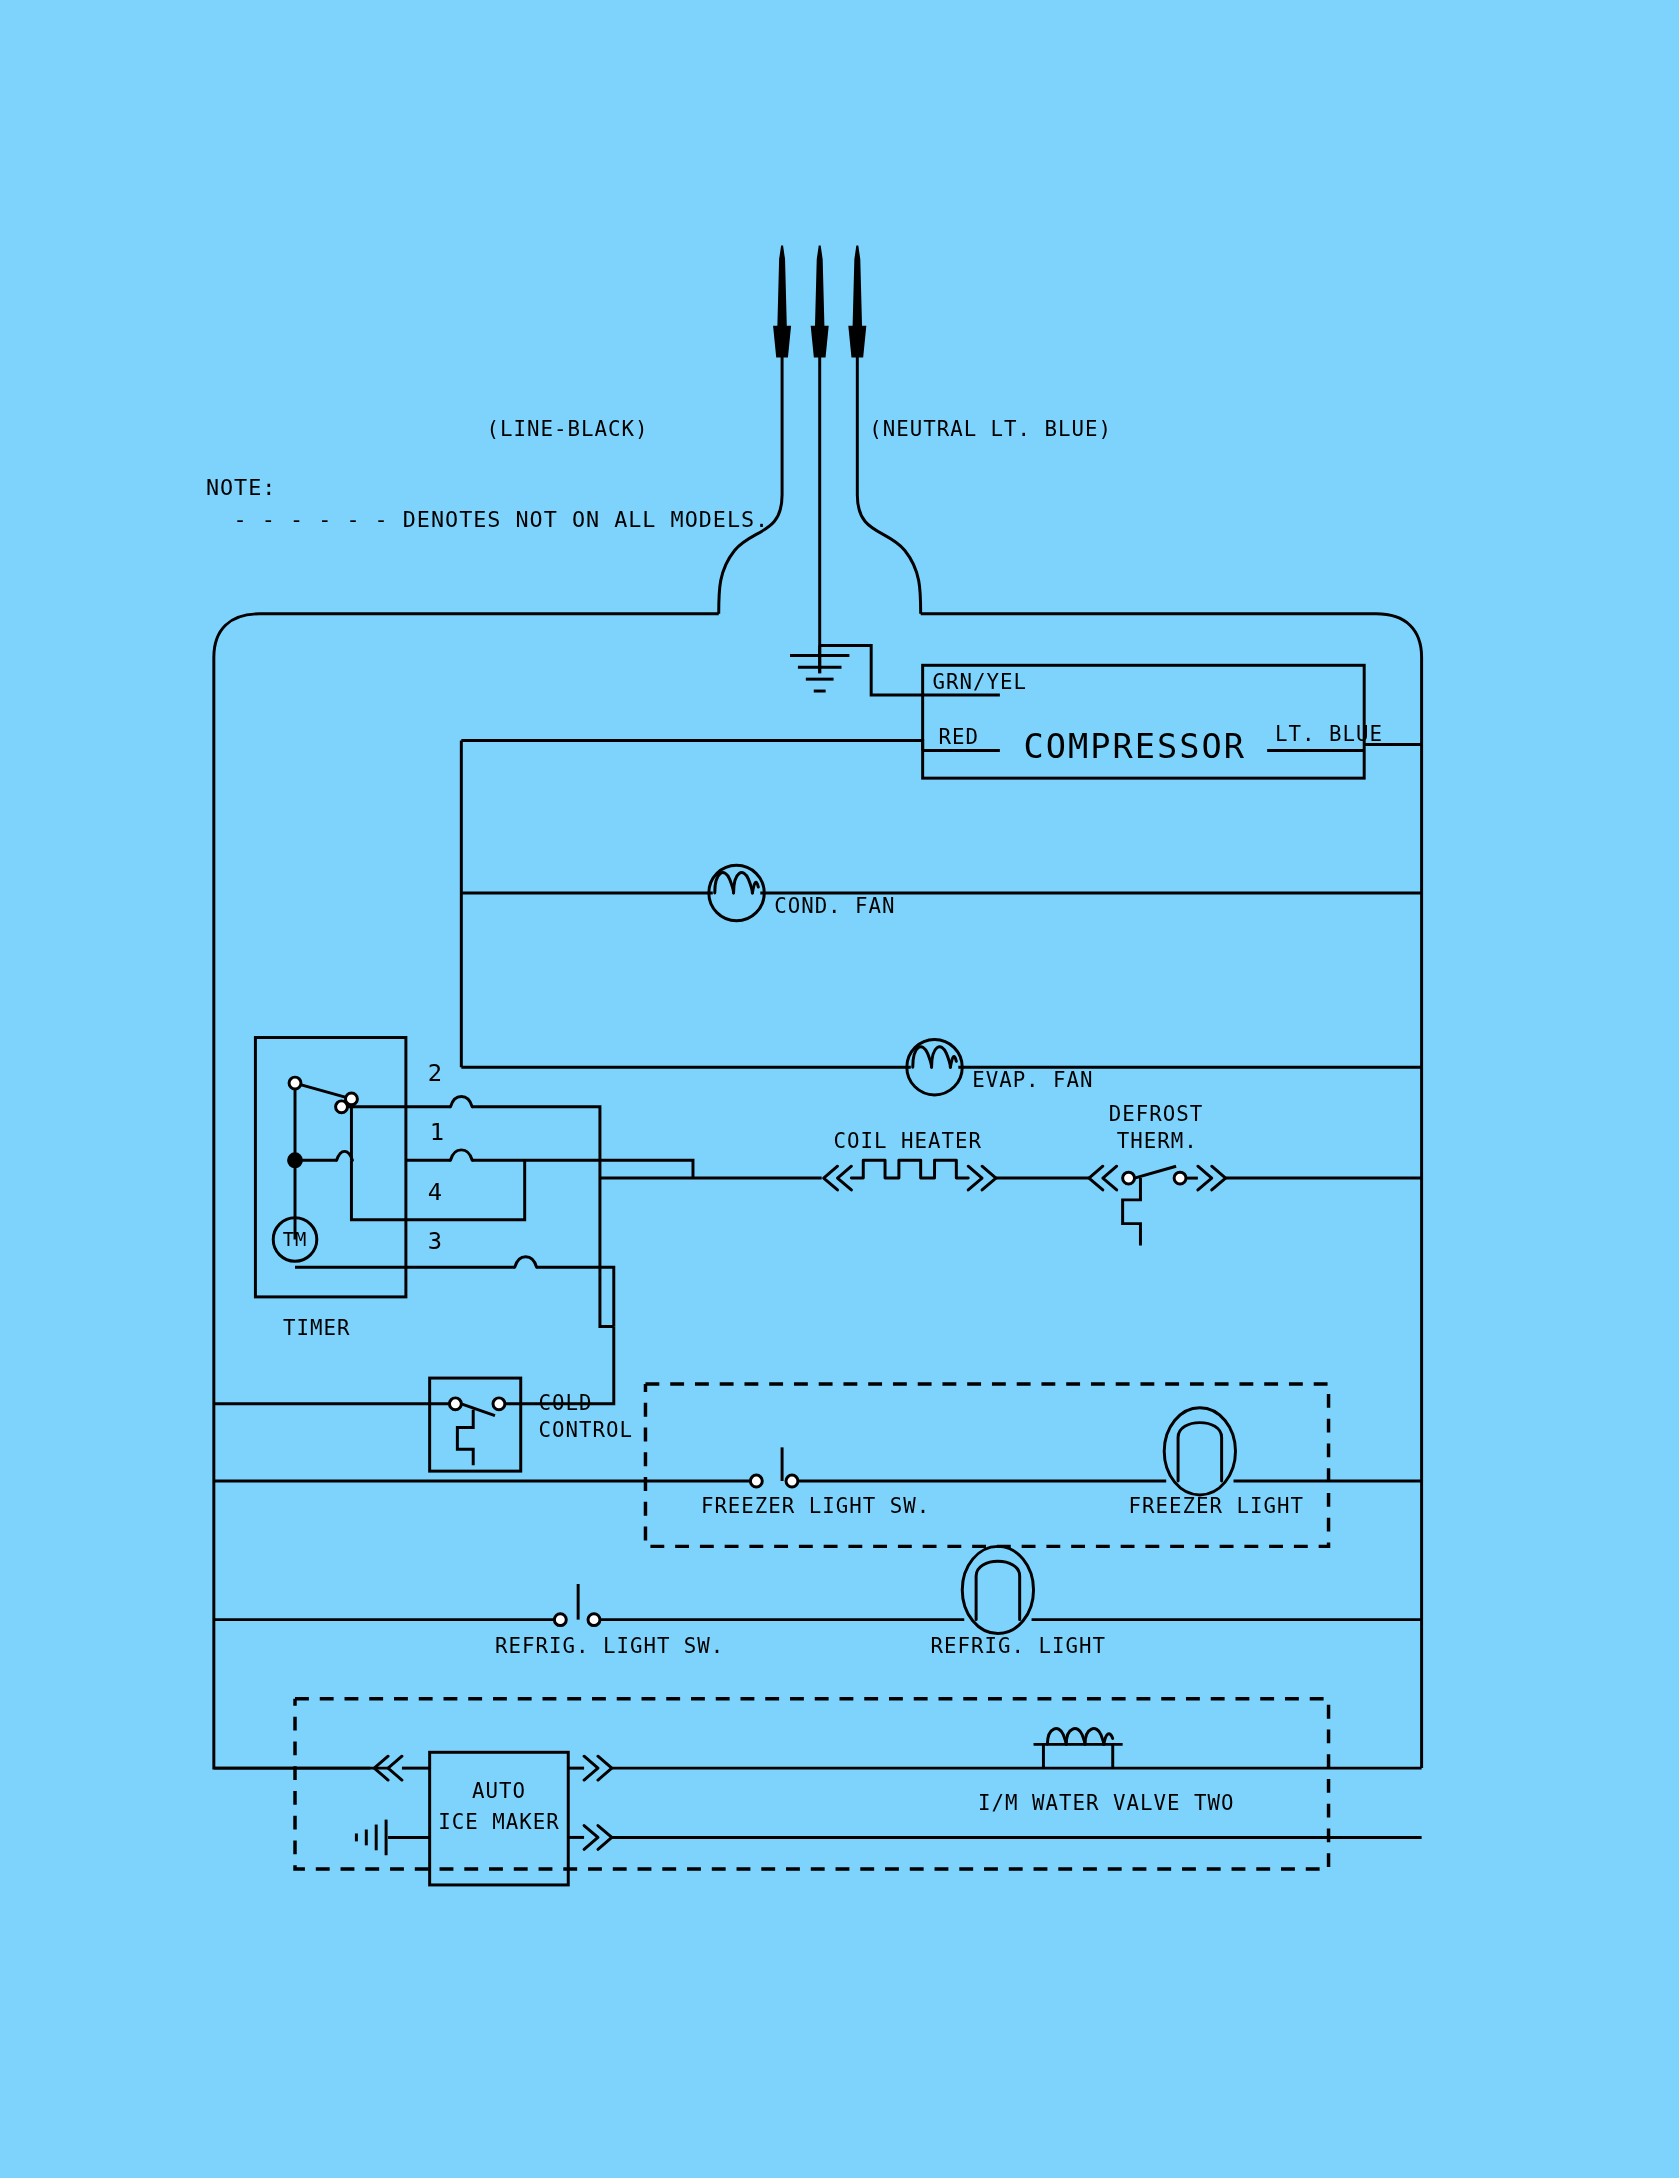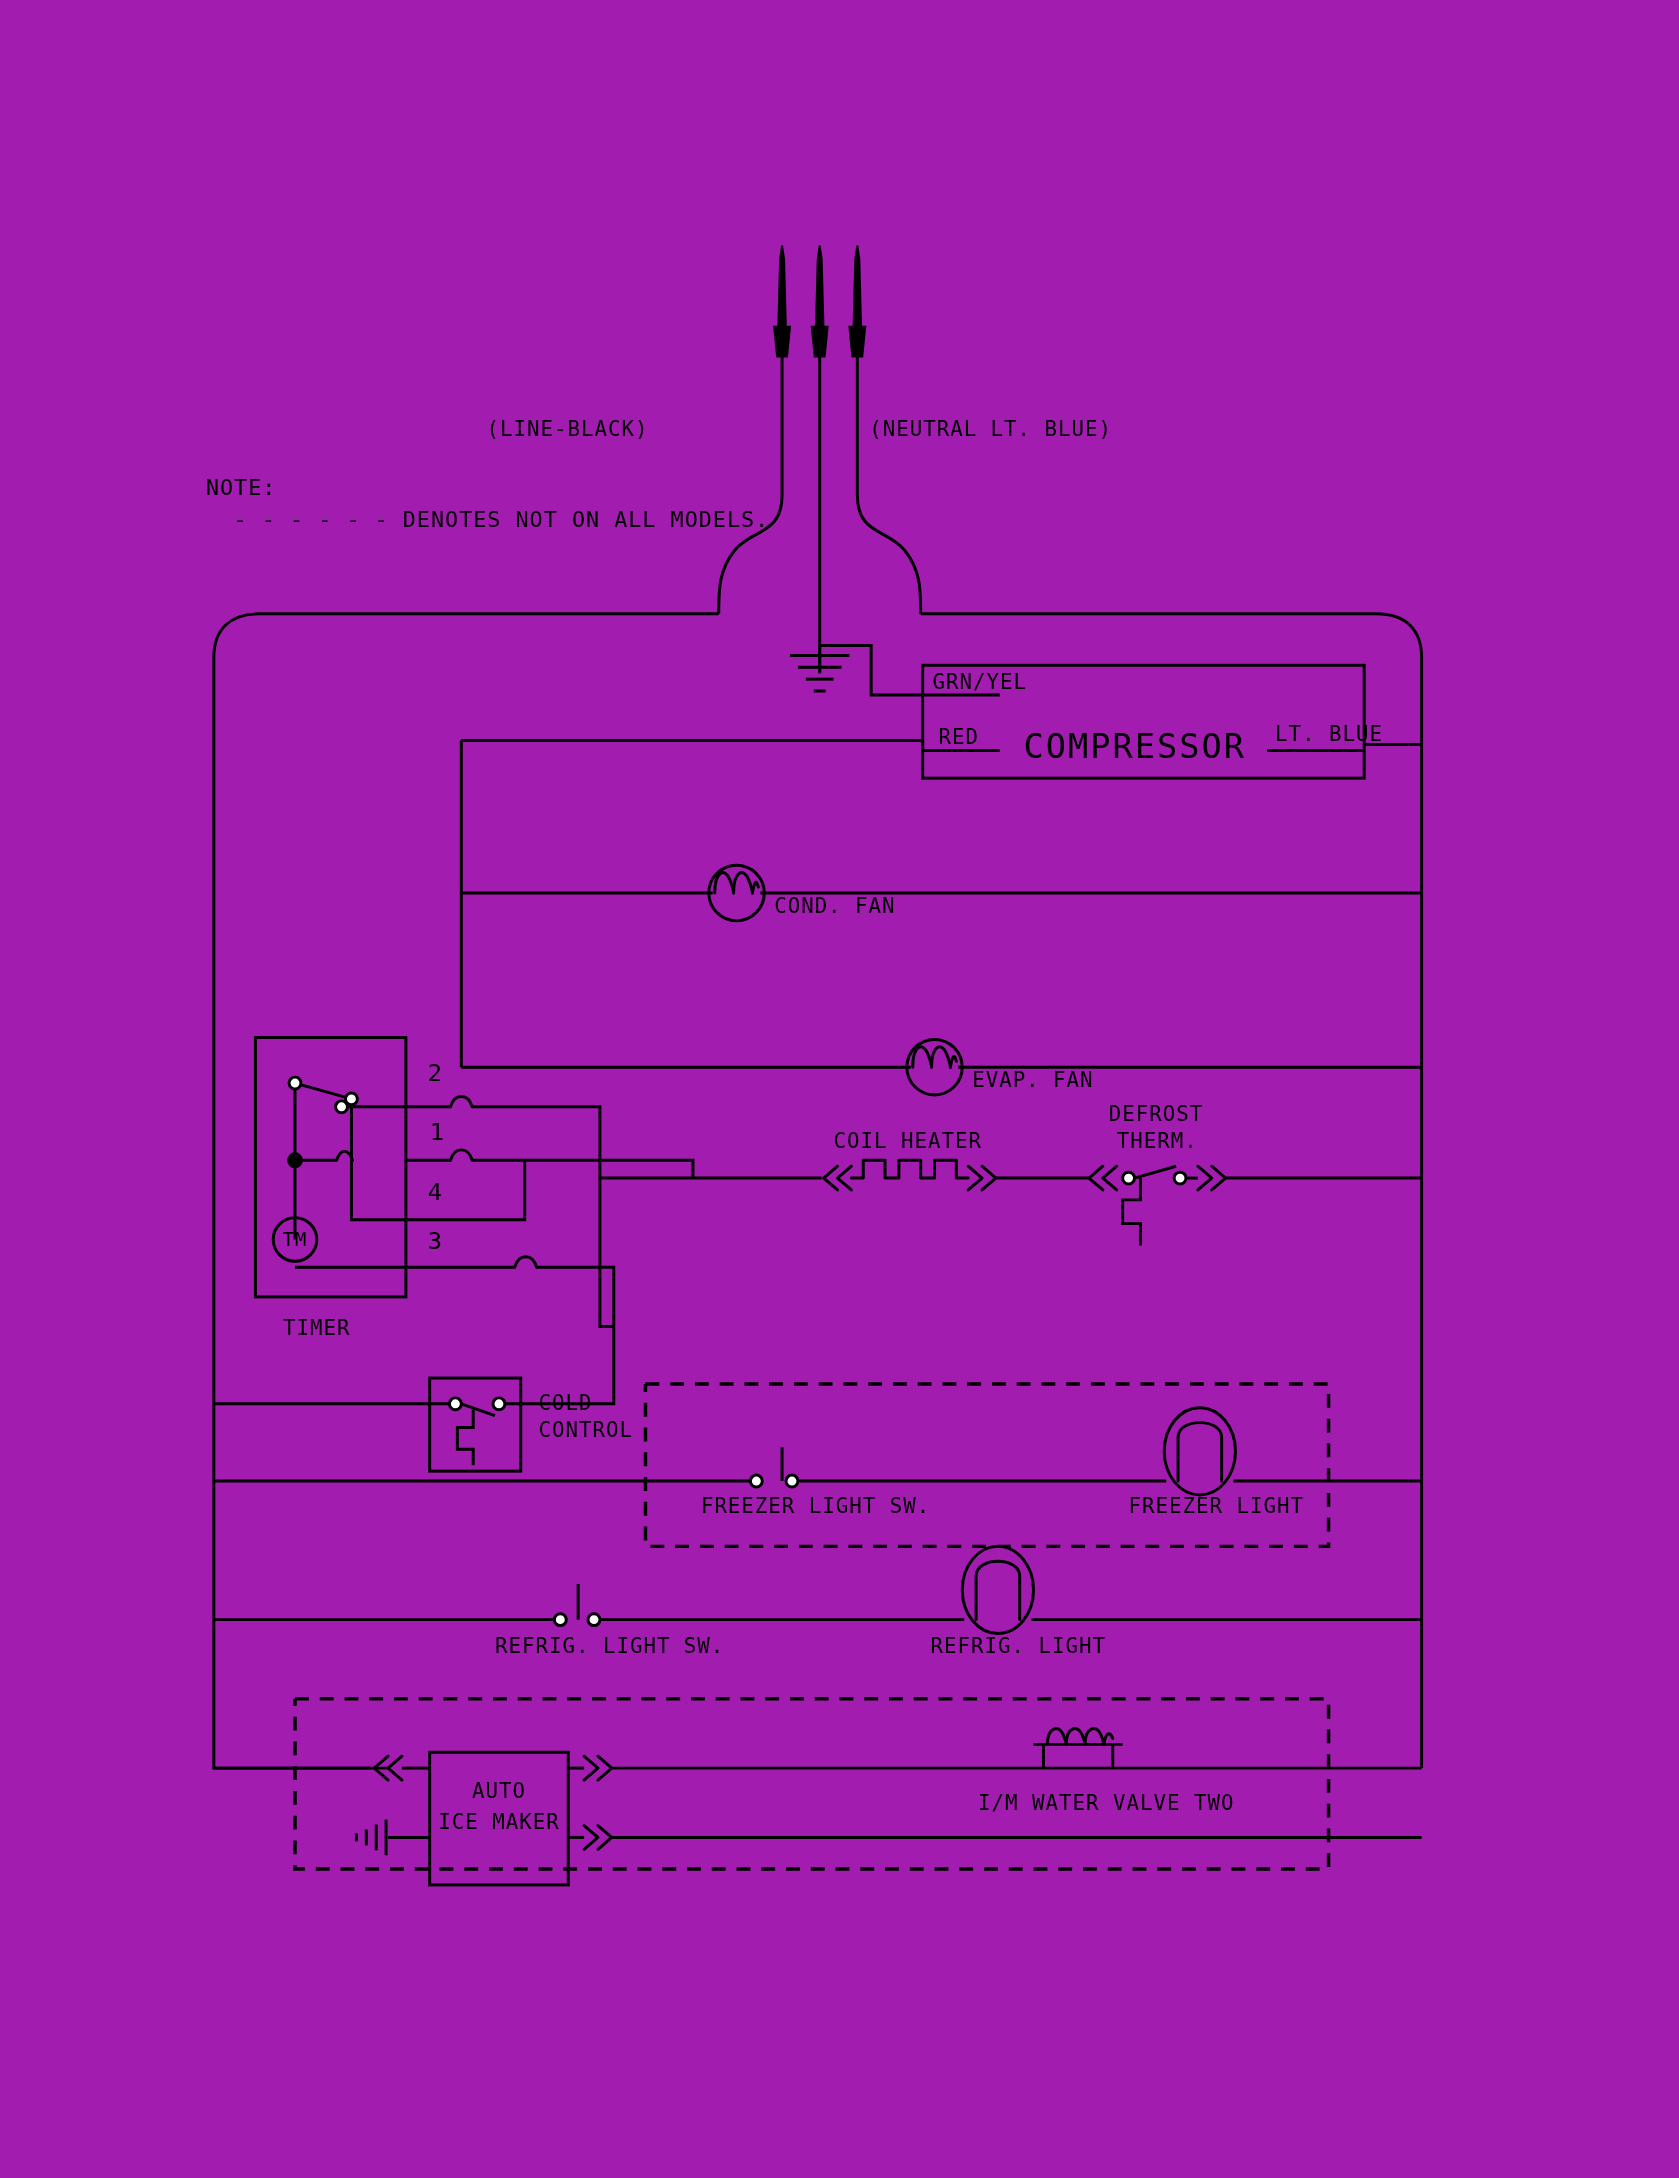--- a/index.html
+++ b/index.html
@@ -8,21 +8,21 @@
     padding: 0;
     background: #ffffff;
   }
   body {
     font-family: "DejaVu Sans Mono", monospace;
   }
   #sheet {
     position: relative;
     width: 1679px;
     height: 2178px;
-    background: #a21caf;
+    background: #7dd3fc;
     overflow: hidden;
   }
   svg#schematic {
     display: block;
     width: 1679px;
     height: 2178px;
   }
   .wire {
     fill: none;
     stroke: #000000;

